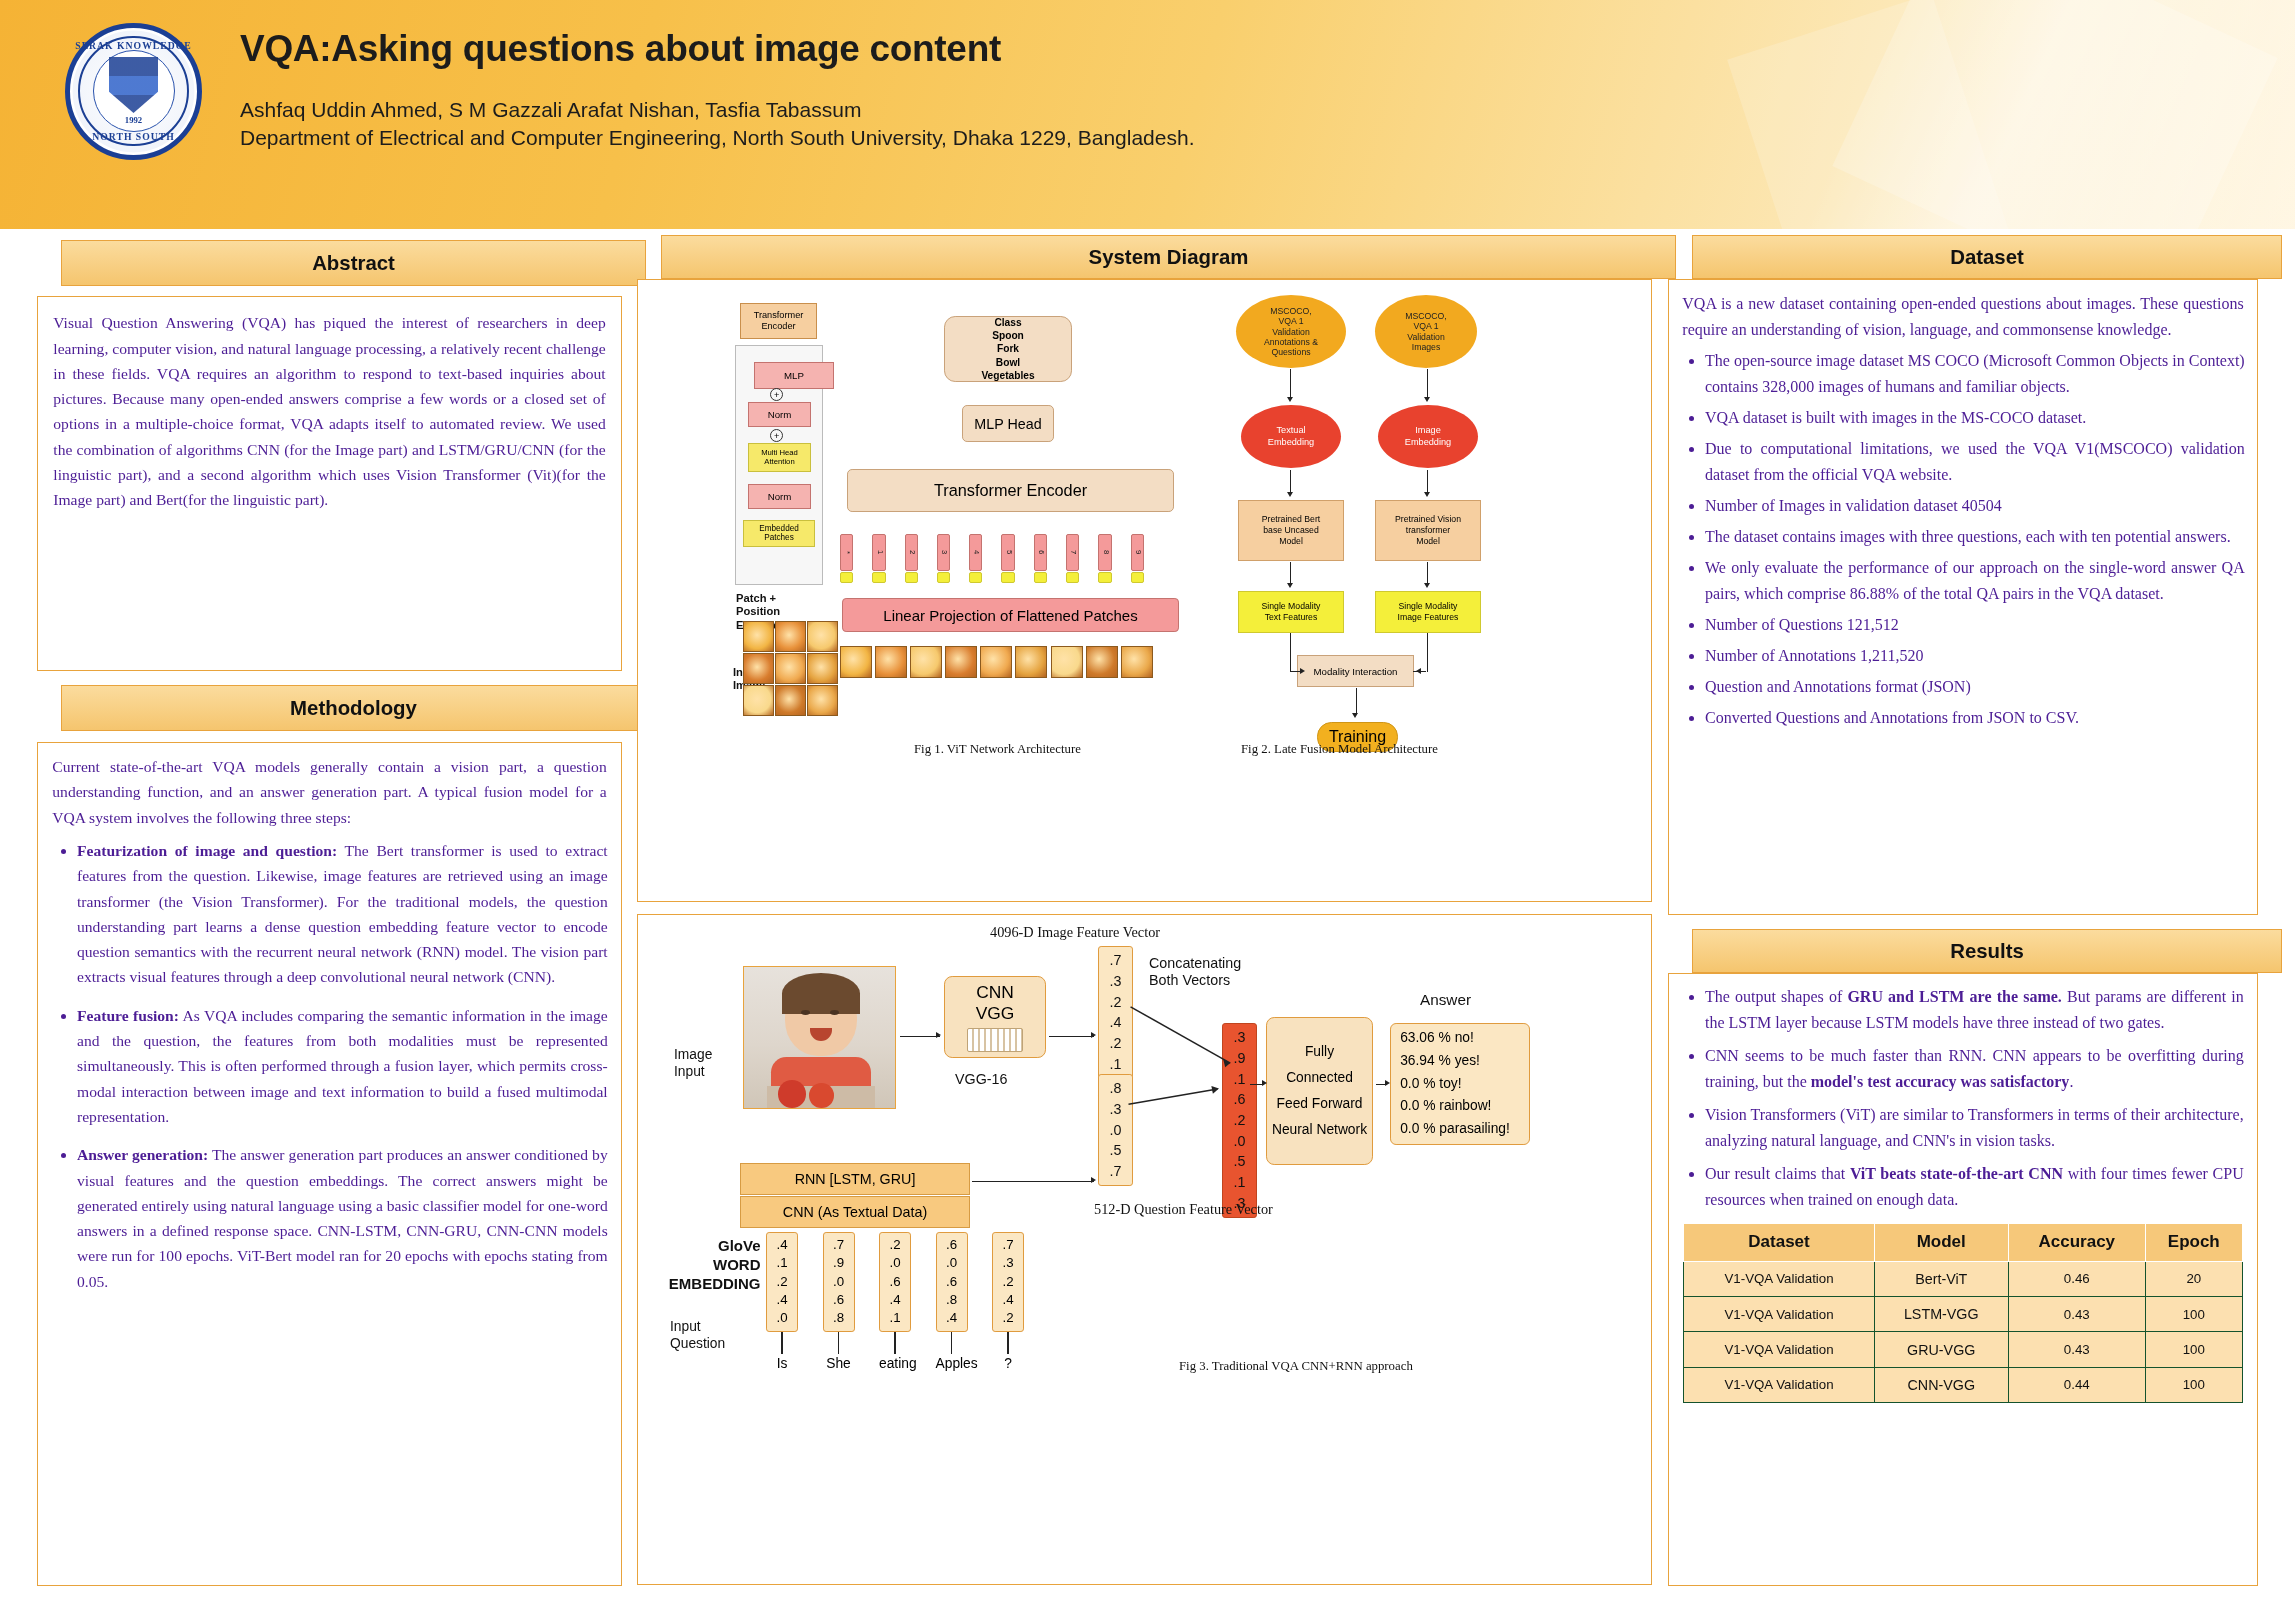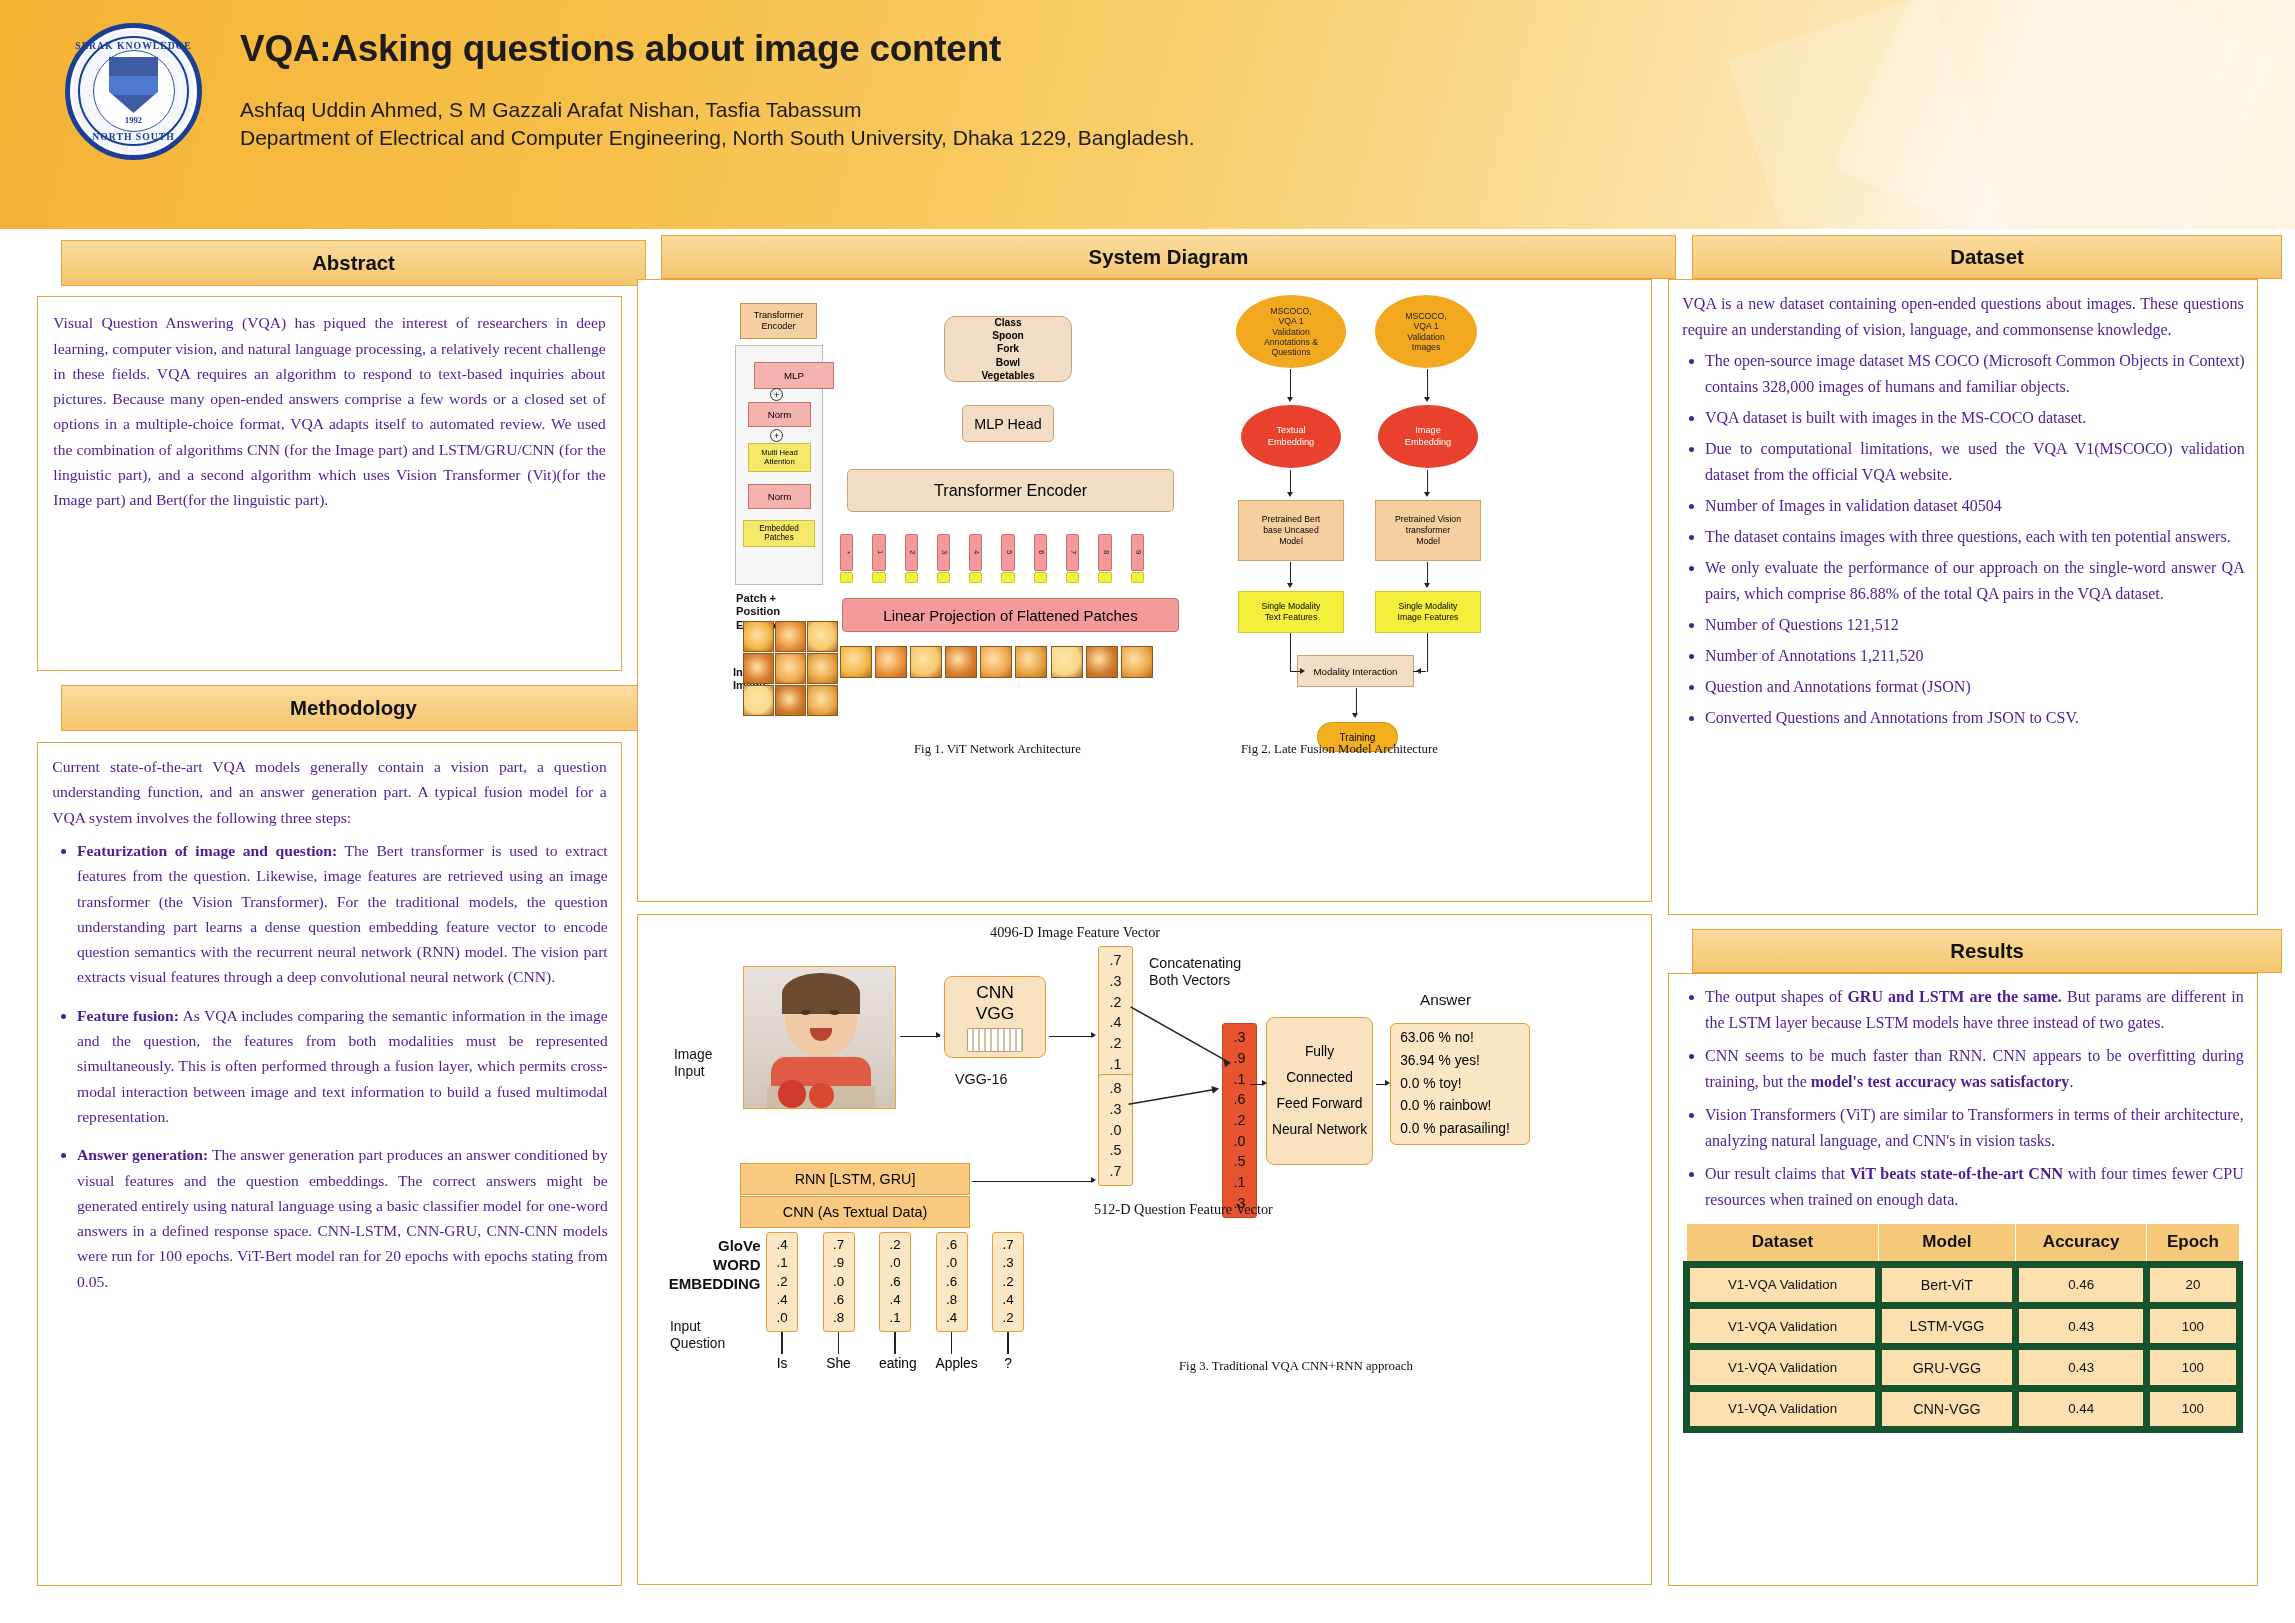--- a/index.html
+++ b/index.html
@@ -115,21 +115,21 @@
   .ahead-d { position:absolute; width:0;height:0;border-left:3.6px solid transparent;border-right:3.6px solid transparent;border-top:5.6px solid #222;}
   .ahead-r { position:absolute; width:0;height:0;border-top:3.6px solid transparent;border-bottom:3.6px solid transparent;border-left:5.6px solid #222;}
   .cap { position:absolute; font-family:"Liberation Serif", serif; font-size:13.3px; color:#111; }
 
   table.res { border-collapse:collapse; width:100%; font-family:"Liberation Sans", sans-serif; }
   table.res th {
     background:#f6c87a; border:1px solid #fff; color:#111;
     font-size:17px; padding:8.2px 3.1px; font-weight:bold;
   }
   table.res td {
-    background:#fce0b0; border:7px solid #14532d; color:#111;
+    background:#fce0b0; border:1px solid #14532d; color:#111;
     font-size:13.3px; padding:9.2px 3.1px; text-align:center;
   }
   table.res td.model { font-size:14.3px; }
 </style>
 </head>
 <body>
 
 <div class="poster">
 
   <div class="header">
@@ -251,21 +251,21 @@
     <div class="box" style="left:737px;top:220px;width:106px;height:61px;background:#f6cfa0;border:1px solid #d0a06a;font-size:8.7px;line-height:1.25;white-space:pre-line;">Pretrained Vision
 transformer
 Model</div>
 
     <div class="box" style="left:600px;top:311px;width:106px;height:42px;background:#f4ef3a;border:1px solid #cfc92f;font-size:8.7px;line-height:1.25;white-space:pre-line;">Single Modality
 Text Features</div>
     <div class="box" style="left:737px;top:311px;width:106px;height:42px;background:#f4ef3a;border:1px solid #cfc92f;font-size:8.7px;line-height:1.25;white-space:pre-line;">Single Modality
 Image Features</div>
 
     <div class="box" style="left:659px;top:375px;width:117px;height:32px;background:#f3ddc4;border:1px solid #c9a27a;font-size:9.7px;">Modality Interaction</div>
-    <div class="box" style="left:679px;top:442px;width:81px;height:30px;background:#f2b01f;border:1px solid #cf9517;border-radius:14.3px;font-size:10px;">Training</div>
+    <div class="box" style="left:679px;top:442px;width:81px;height:30px;background:#f2b01f;border:1px solid #cf9517;border-radius:14.3px;font-size:16px;">Training</div>
 
     <div class="arrow-v" style="left:652px;top:89px;height:30px;"></div>
       <div class="ahead-d" style="left:649px;top:117px;"></div>
     <div class="arrow-v" style="left:789px;top:89px;height:30px;"></div>
       <div class="ahead-d" style="left:786px;top:117px;"></div>
     <div class="arrow-v" style="left:652px;top:190px;height:22.5px;"></div>
       <div class="ahead-d" style="left:649px;top:212px;"></div>
     <div class="arrow-v" style="left:789px;top:190px;height:22.5px;"></div>
       <div class="ahead-d" style="left:786px;top:212px;"></div>
     <div class="arrow-v" style="left:652px;top:282px;height:21.5px;"></div>

